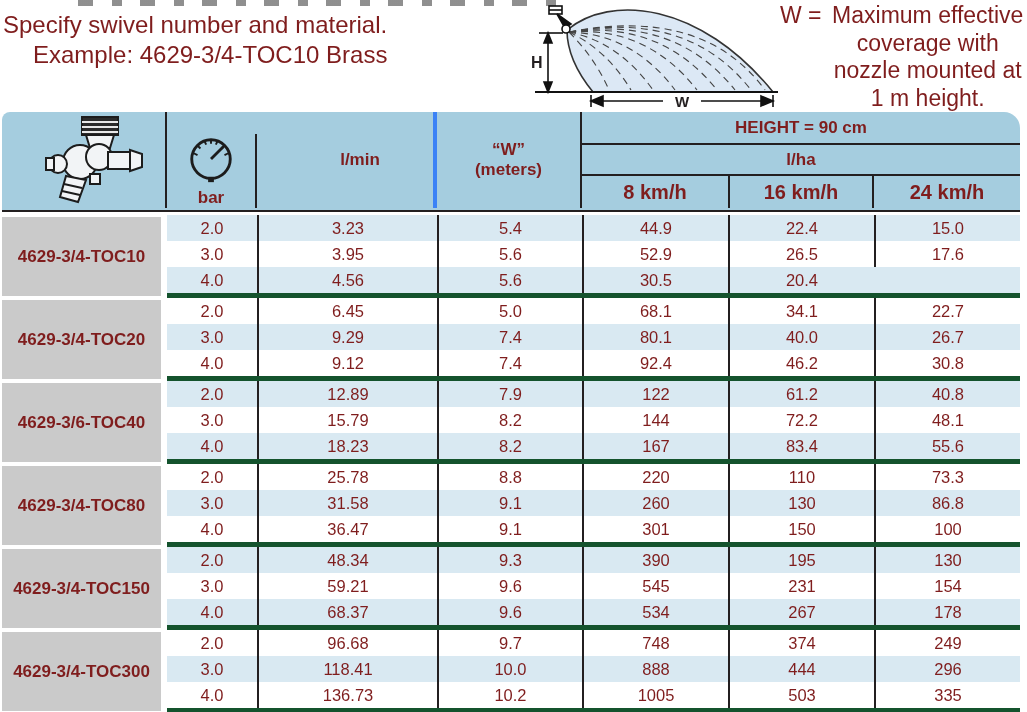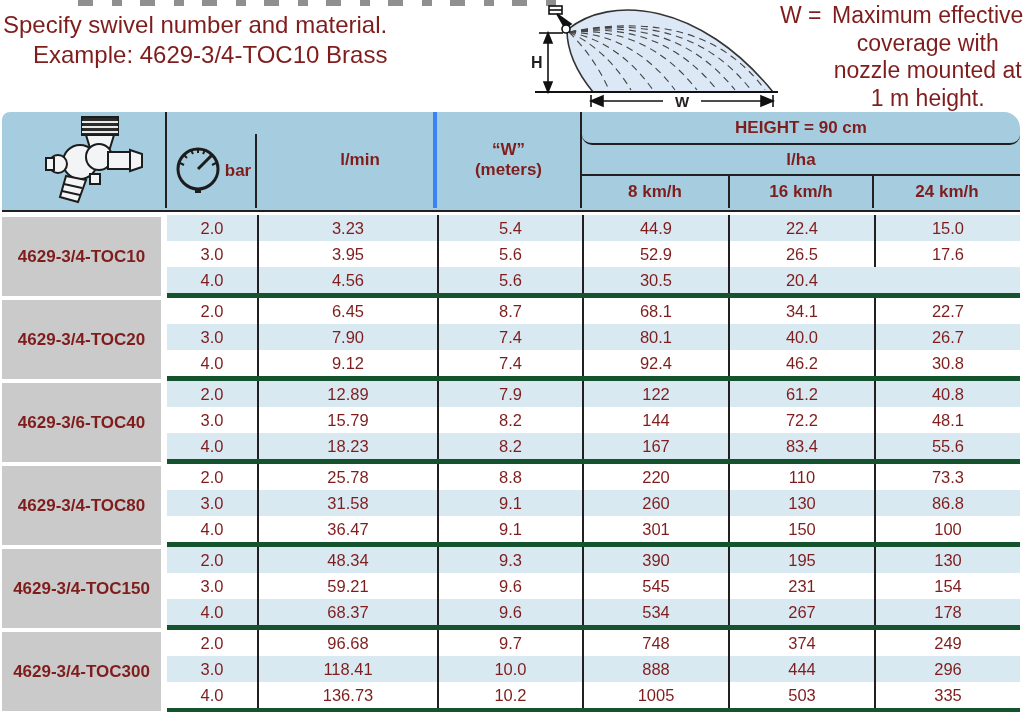--- a/index.html
+++ b/index.html
@@ -17,27 +17,27 @@
   #w-note .prefix{white-space:nowrap;margin-right:8px;}
   #w-note .body{flex:1;text-align:center;}
 
   
   #spec-table{position:absolute;top:112px;left:2px;width:1018px;}
   .thead{display:grid;grid-template-columns:165px 90px 180px 145px 1fr;
          grid-template-rows:33px 31px 32px;height:98px;background:#A5CDDF;
          border-bottom:2px solid #231F20;border-radius:8px 16px 0 0;box-sizing:content-box;}
   .hcell{display:flex;align-items:center;justify-content:center;font-weight:bold;font-size:17px;}
   .h-product{grid-column:1;grid-row:1/4;border-right:2px solid #231F20;}
-  .h-bar{grid-column:2;grid-row:1/4;border-right:2px solid #231F20;flex-direction:row;margin-top:22px;}
+  .h-bar{grid-column:2;grid-row:1/4;border-right:2px solid #231F20;flex-direction:column;margin-top:22px;}
   .h-lmin{grid-column:3;grid-row:1/4;border-right:4px solid #3b82f6;margin-left:30px;}
   .h-w{grid-column:4;grid-row:1/4;border-right:2px solid #231F20;flex-direction:column;line-height:1.15;}
-  .h-height{grid-column:5;grid-row:1;border-bottom:2px solid #231F20;border-radius:10px;}
+  .h-height{grid-column:5;grid-row:1;border-bottom:2px solid #231F20;}
   .h-lha{grid-column:5;grid-row:2;border-bottom:2px solid #231F20;}
   .h-speeds{grid-column:5;grid-row:3;display:grid;grid-template-columns:1fr 1fr 1fr;}
-  .h-speed{display:flex;align-items:center;justify-content:center;font-weight:bold;font-size:17px;}
+  .h-speed{display:flex;align-items:center;justify-content:center;font-weight:bold;font-size:20px;}
   .h-speed.mid{border-left:2px solid #231F20;border-right:2px solid #231F20;}
   #gauge-icon{margin-bottom:2px;}
 
   .tbody{margin-top:3px;}
   .group{display:flex;height:83px;}
   .label-col{width:165px;box-sizing:border-box;padding:2px 6px 2px 0;}
   .label-cell{background:#CACACA;width:100%;height:100%;display:flex;align-items:center;
               justify-content:center;font-weight:bold;font-size:17px;box-sizing:border-box;}
   .group-rows{flex:1;display:flex;flex-direction:column;border-bottom:5px solid #14532d;box-sizing:border-box;}
   .data-row{flex:1;display:grid;grid-template-columns:90px 180px 145px 1fr 1fr 1fr;}
@@ -210,28 +210,28 @@
           </div>
         </div>
         <div class="group">
           <div class="label-col">
             <div class="label-cell">4629-3/4-TOC20</div>
           </div>
           <div class="group-rows">
             <div class="data-row plain">
               <div class="cell c0">2.0</div>
               <div class="cell c1">6.45</div>
-              <div class="cell c2">8.7</div>
+              <div class="cell c2">5.0</div>
               <div class="cell c3">68.1</div>
               <div class="cell c4">34.1</div>
               <div class="cell c5">22.7</div>
             </div>
             <div class="data-row stripe">
               <div class="cell c0">3.0</div>
-              <div class="cell c1">7.90</div>
+              <div class="cell c1">9.29</div>
               <div class="cell c2">7.4</div>
               <div class="cell c3">80.1</div>
               <div class="cell c4">40.0</div>
               <div class="cell c5">26.7</div>
             </div>
             <div class="data-row plain">
               <div class="cell c0">4.0</div>
               <div class="cell c1">9.12</div>
               <div class="cell c2">7.4</div>
               <div class="cell c3">92.4</div>

